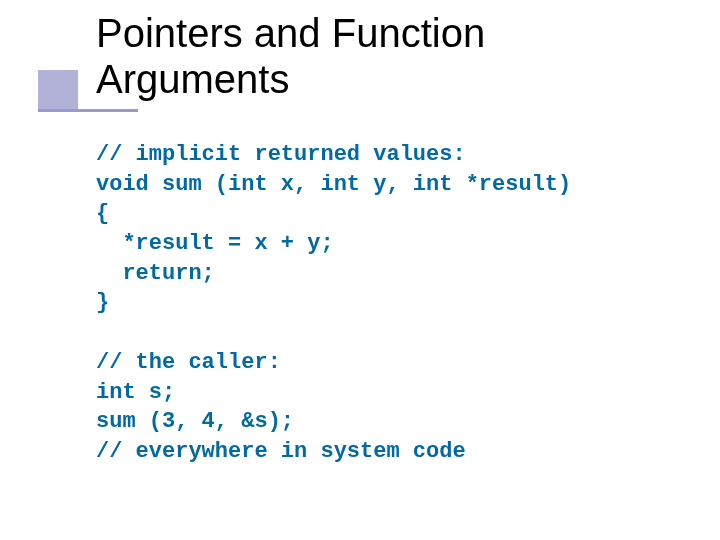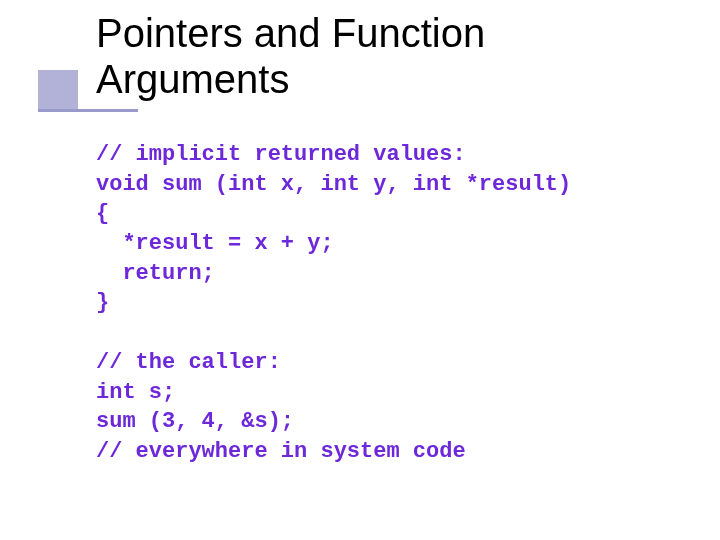--- a/index.html
+++ b/index.html
@@ -47,21 +47,21 @@
   }
   .code-block {
     position: absolute;
     left: 96px;
     top: 140px;
     font-family: "Courier New", Courier, monospace;
     font-size: 22px;
     line-height: 1.35;
     font-weight: bold;
     white-space: pre;
-    color: #6d28d9;
+    color: #0369a1;
   }
 </style>
 </head>
 <body>
 
 <div class="slide">
   <div class="accent-block"></div>
   <div class="accent-underline"></div>
   <div class="title">Pointers and Function
 Arguments</div>

